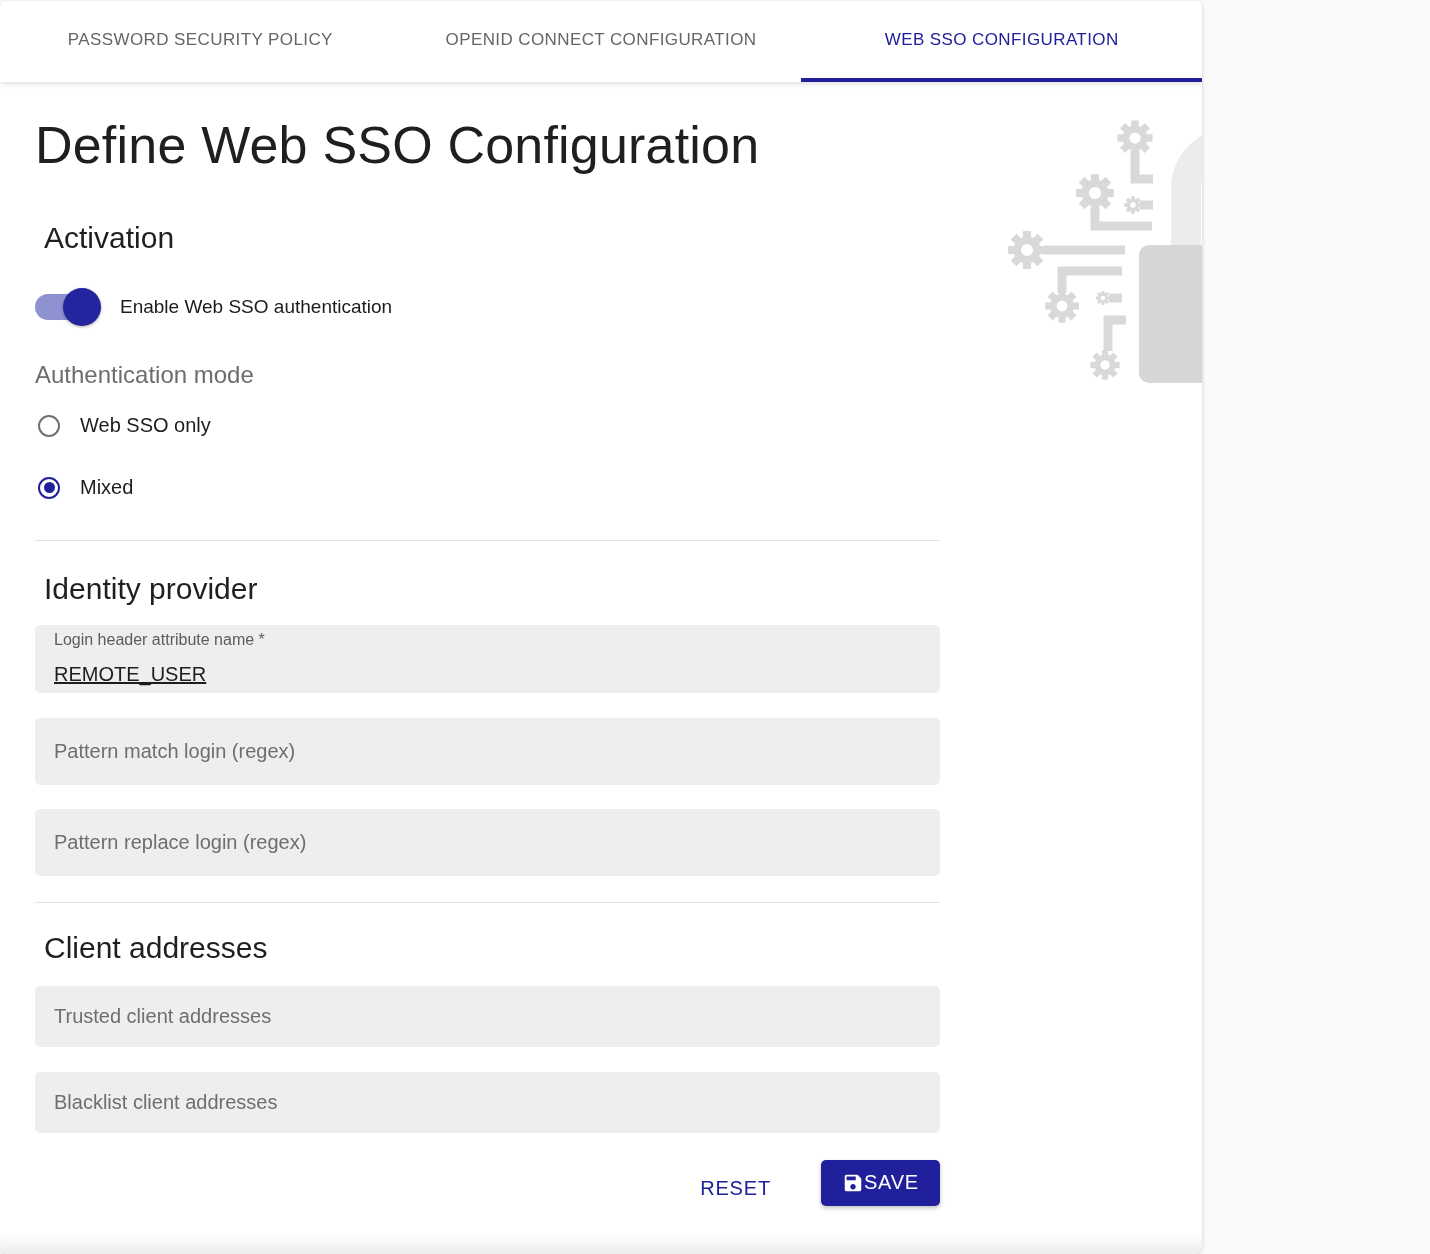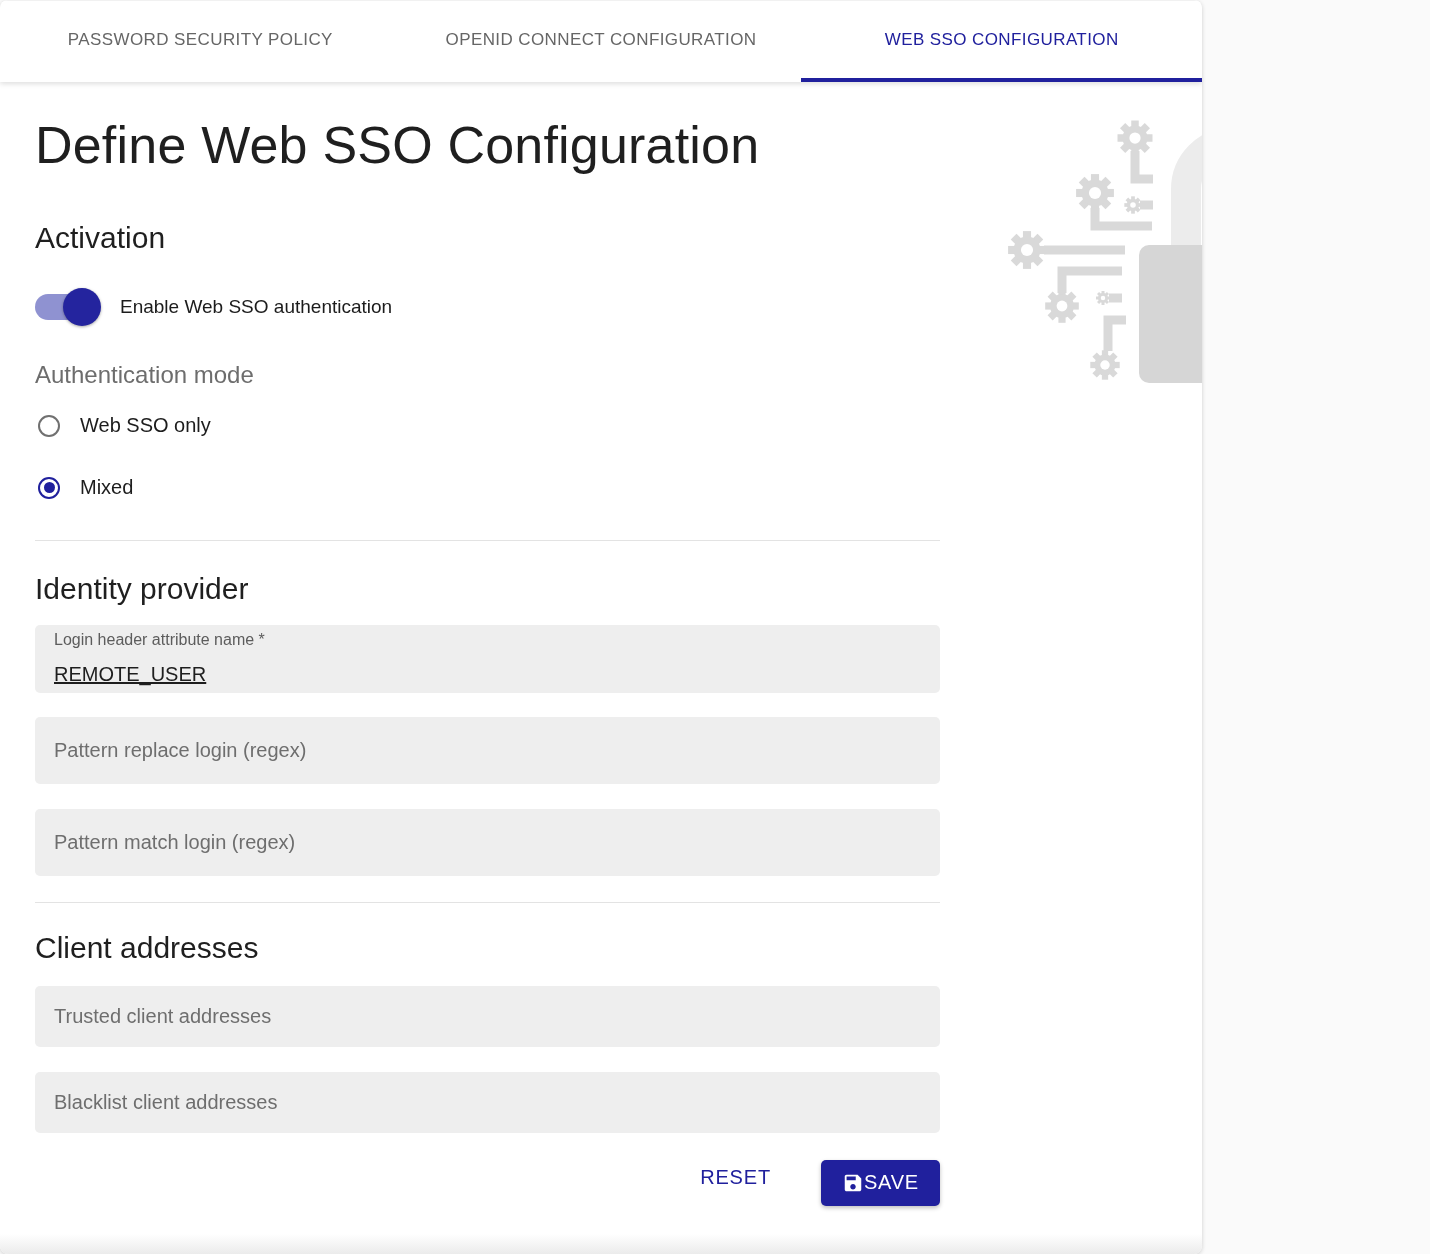--- a/index.html
+++ b/index.html
@@ -38,21 +38,21 @@
   }
   .tab.active { color:#20209D; border-bottom-color:#20209D; }
   
   .content { position:relative; padding-left:35px; }
   .page-title {
     margin:34px 0 0;
     font-size:52px; font-weight:400; color:#1f1f1f;
     letter-spacing:.2px; line-height:1.15;
   }
   .section-heading {
-    margin:0; font-size:30px; font-weight:400; color:#1f1f1f; line-height:1.2;
+    margin:9px; font-size:30px; font-weight:400; color:#1f1f1f; line-height:1.2;
   }
   #activation-heading { margin-top:44px; }
   #identity-heading  { margin-top:30px; }
   #client-heading    { margin-top:27px; }
   
   .toggle-row { margin-top:32px; display:flex; align-items:center; height:38px; }
   .switch {
     width:62px; height:26px; border-radius:13px;
     background:#8F92D1; position:relative; cursor:pointer; flex:none;
   }
@@ -93,21 +93,21 @@
     font-size:20px; color:#1e1e1e;
   }
   .field-filled input { margin-top:14px;text-decoration:underline; }
   .field-single { display:flex; align-items:center; }
   .field-single input::placeholder { color:#6e6e6e; opacity:1; }
   #field-pattern-match   { margin-top:25px; height:67px; }
   #field-pattern-replace { margin-top:24px; height:67px; }
   #field-trusted   { margin-top:20px; height:61px; }
   #field-blacklist { margin-top:25px; height:61px;align-items:center; }
   
-  .actions { width:905px; display:flex; justify-content:flex-end; align-items:flex-start; margin-top:27px; height:46px; }
+  .actions { width:905px; display:flex; justify-content:flex-end; align-items:flex-end; margin-top:27px; height:46px; }
   .reset-btn {
     background:none; border:none; cursor:pointer;
     color:#20209D; font-size:20px; font-weight:500; letter-spacing:.8px;
     font-family:"Liberation Sans", sans-serif;
     margin-right:42px; padding:6px 8px;
   }
   .save-btn {
     display:flex; align-items:center; 
     background:#20209D; color:#ffffff;
     border:none; border-radius:5px; cursor:pointer;
@@ -165,26 +165,26 @@
 
     <div class="divider" id="divider-1"></div>
 
     <h2 class="section-heading" id="identity-heading">Identity provider</h2>
 
     <div class="field field-filled">
       <span class="field-label">Login header attribute name *</span>
       <input type="text" value="REMOTE_USER" style="">
     </div>
 
+    <div class="field field-single" id="field-pattern-match">
+      <input type="text" placeholder="Pattern match login (regex)" style="">
+    </div>
+
     <div class="field field-single" id="field-pattern-replace">
       <input type="text" placeholder="Pattern replace login (regex)" style="">
-    </div>
-
-    <div class="field field-single" id="field-pattern-match">
-      <input type="text" placeholder="Pattern match login (regex)" style="">
     </div>
 
     <div class="divider" id="divider-2"></div>
 
     <h2 class="section-heading" id="client-heading">Client addresses</h2>
 
     <div class="field field-single" id="field-trusted">
       <input type="text" placeholder="Trusted client addresses" style="">
     </div>
 

